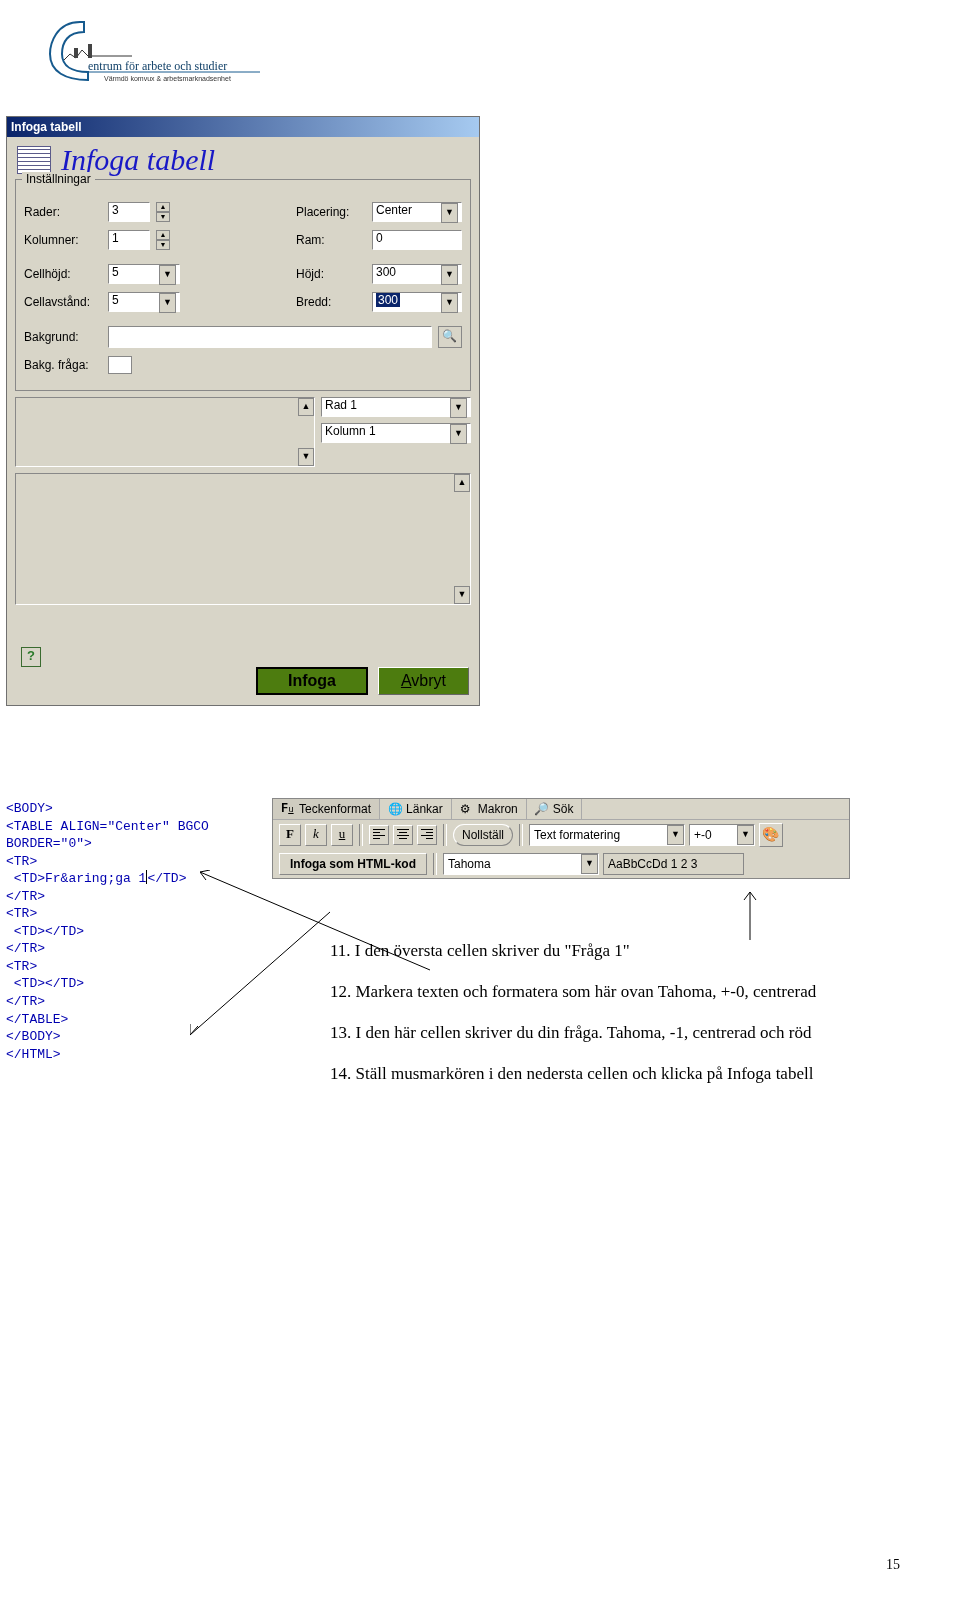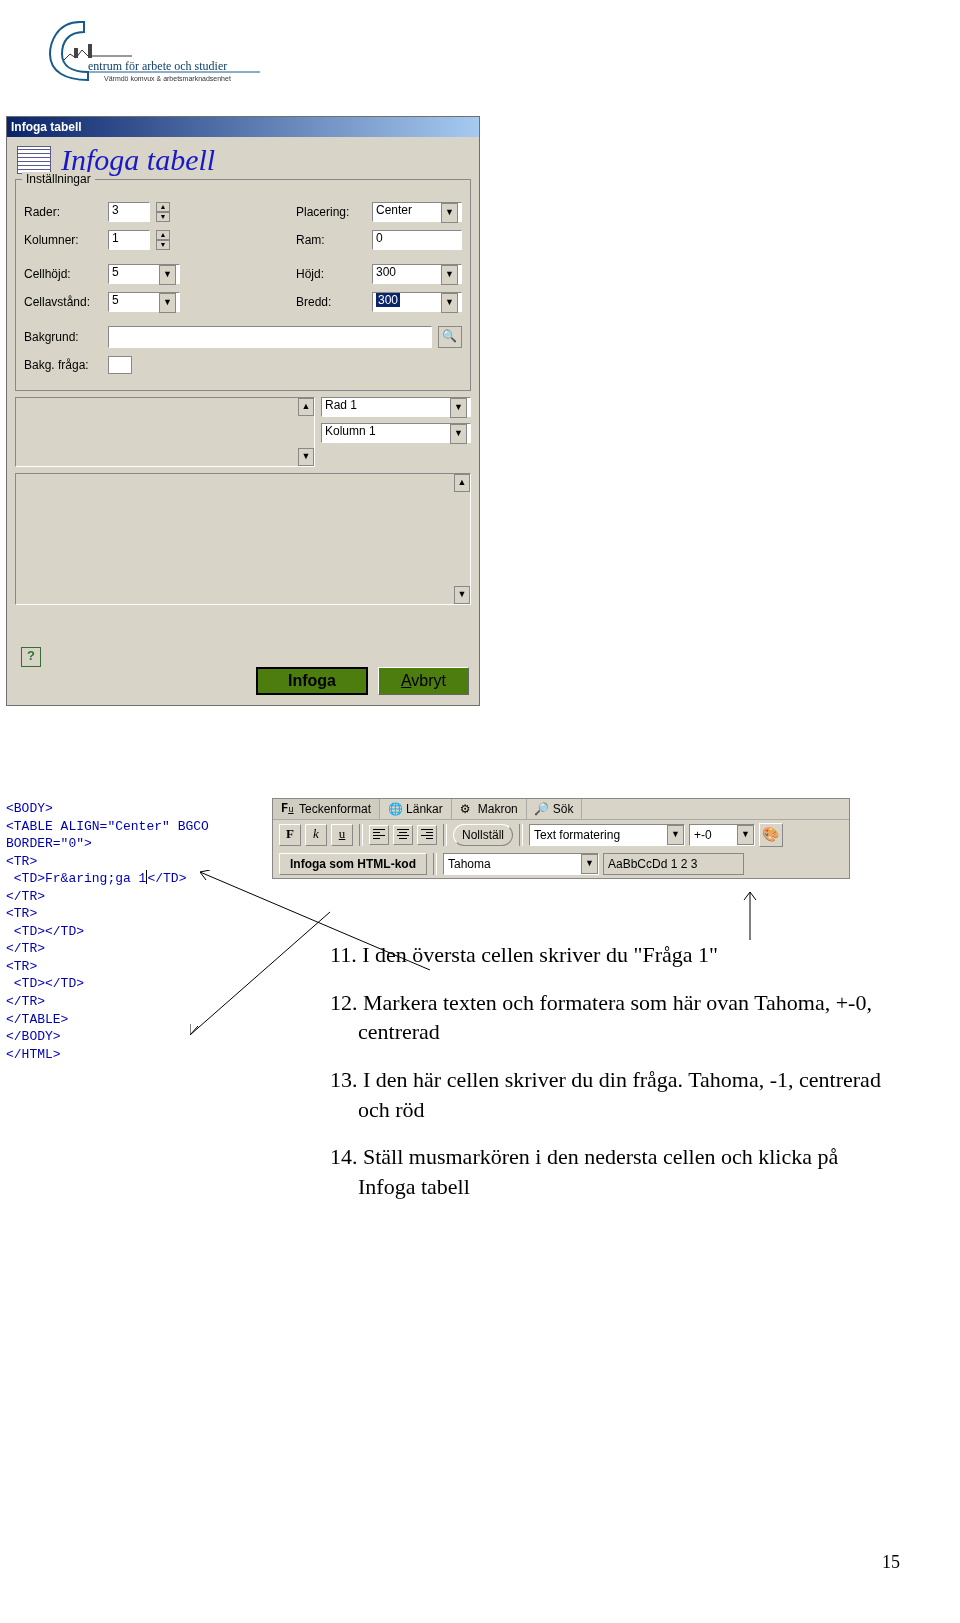--- a/index.html
+++ b/index.html
@@ -389,39 +389,39 @@
     background: #d8d5c8;
   }
 
   
   .instr2 {
     position: absolute;
     left: 330px;
     top: 940px;
     width: 560px;
     font-family: "Times New Roman", serif;
-    font-size: 22px;
+    font-size: 17px;
     line-height: 1.35;
   }
   .instr2 p { margin: 0 0 18px 0; padding-left: 28px; text-indent: -28px;}
 
   
   .arrow {
     position: absolute;
     stroke: #000;
     stroke-width: 1;
     fill: none;
   }
 
   .pagenum {
     position: absolute;
     right: 60px;
     bottom: 50px;
     font-family: "Times New Roman", serif;
-    font-size: 18px;
+    font-size: 14px;
   }
 
   .underletter { text-decoration: underline; }
 </style>
 </head>
 <body>
 
 <div class="page">
 
   <div class="logo">

